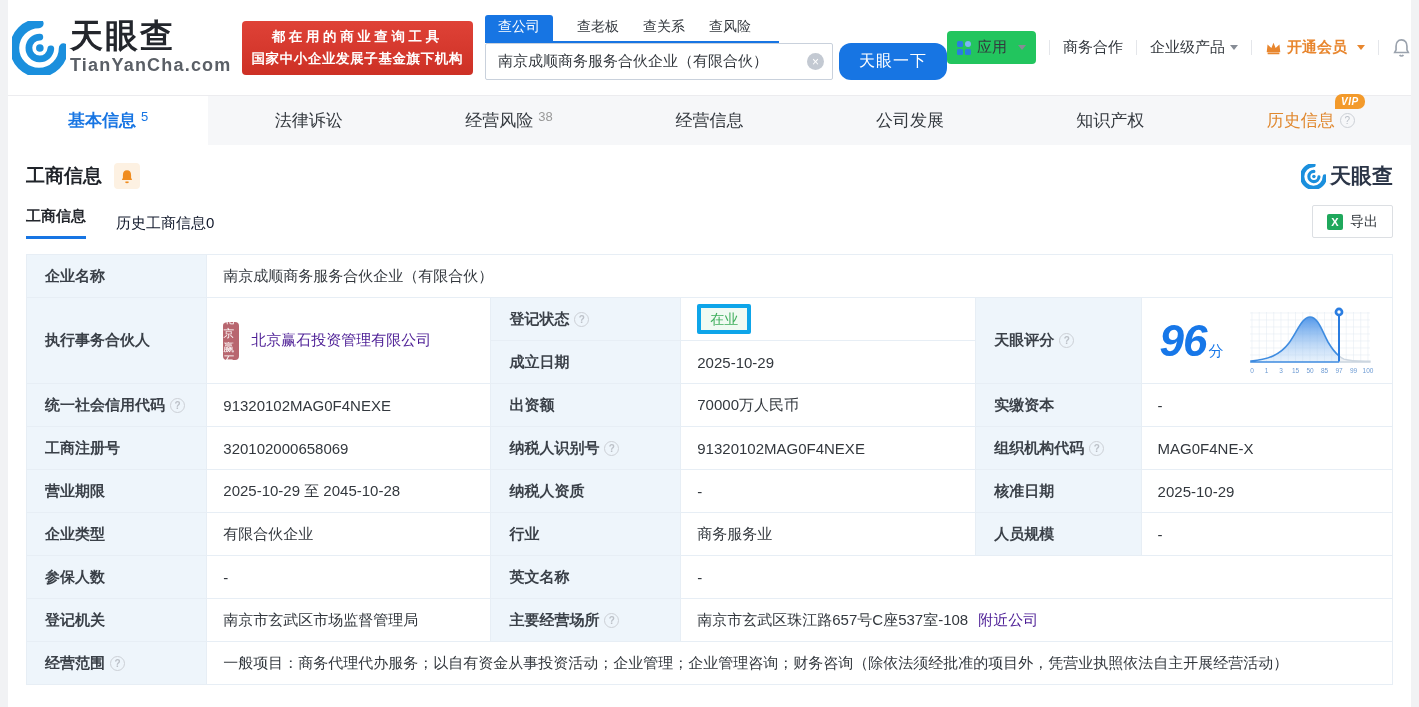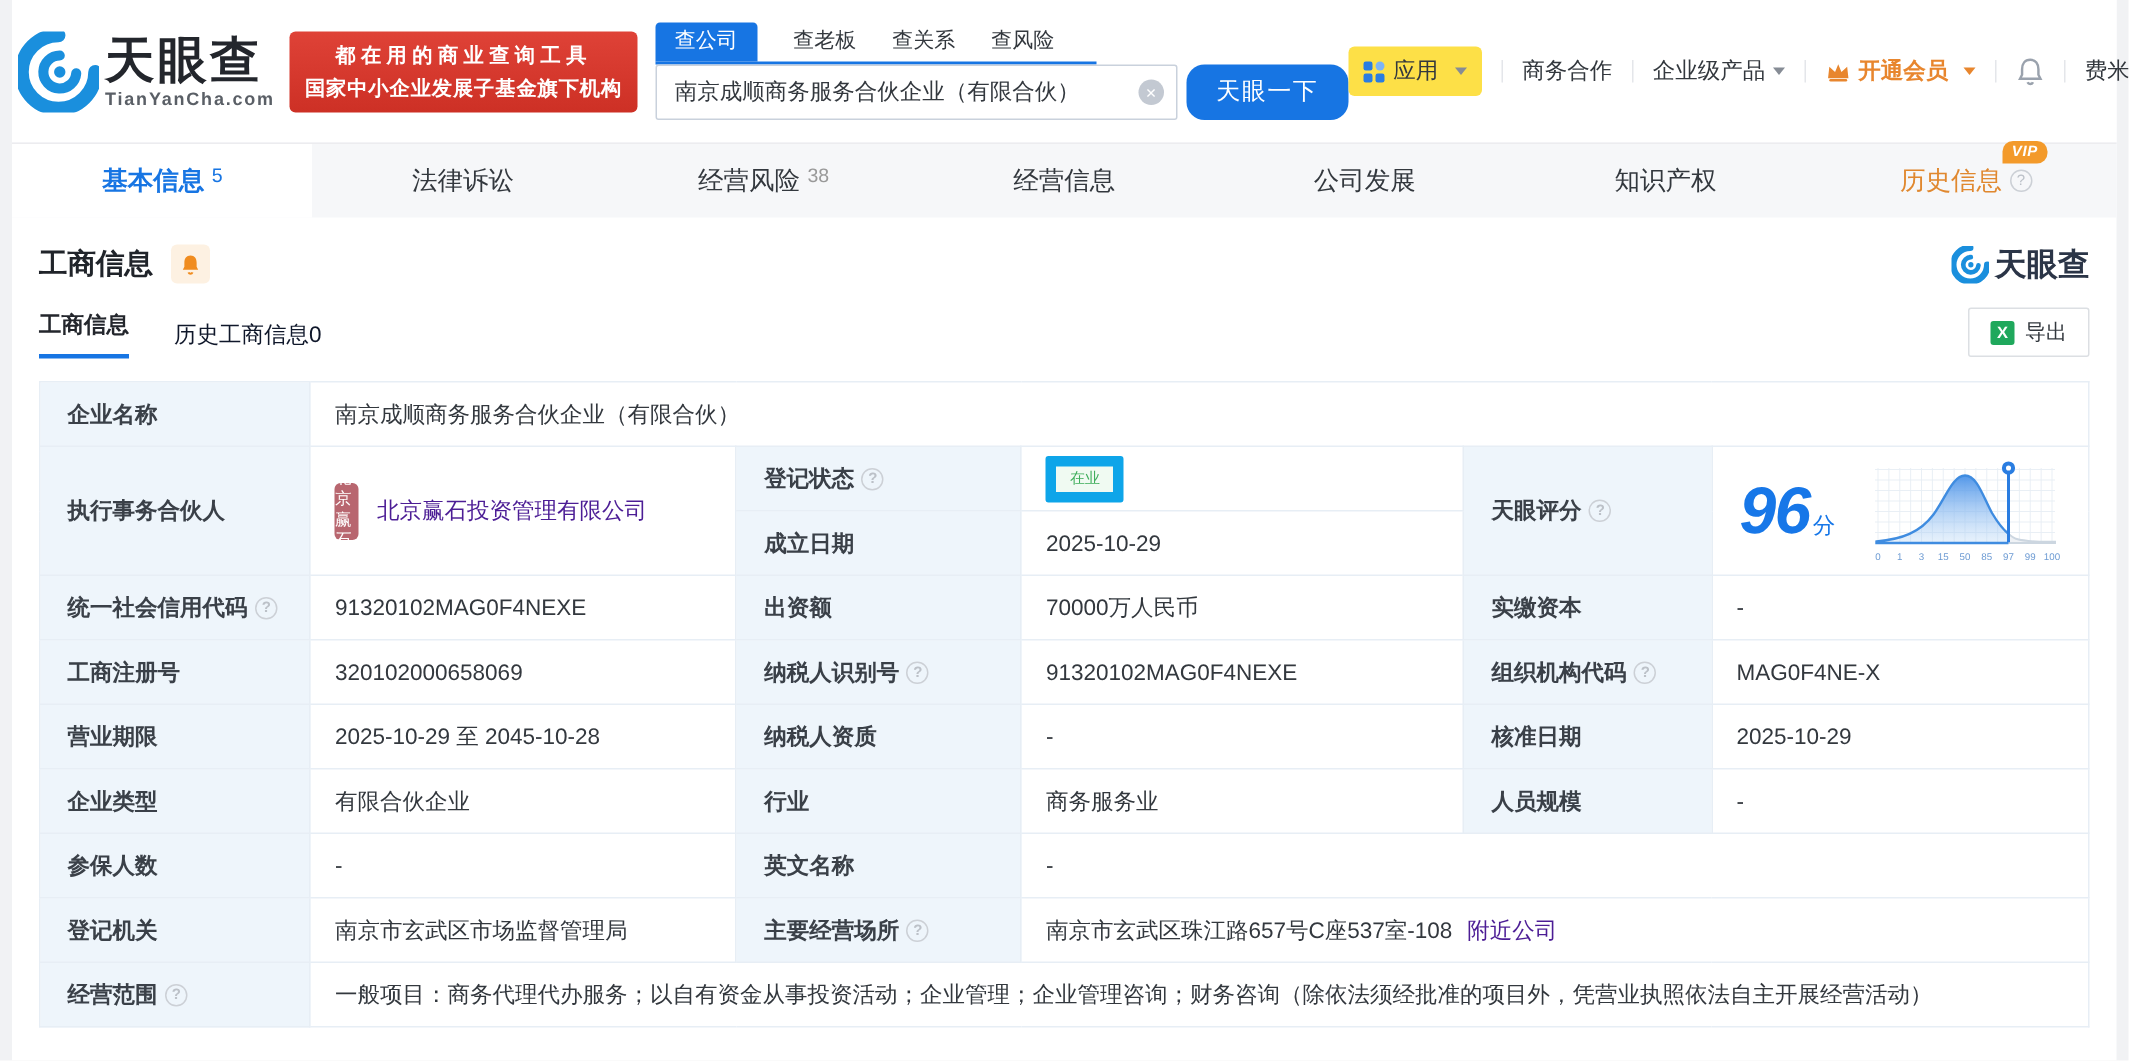--- a/index.html
+++ b/index.html
@@ -9,21 +9,21 @@
     background:#f1f2f4; padding:0 8px; color:#343a40;
   }
   .page { background:#fff; height:707px; }
 
   
   .topbar { height:95px; display:flex; align-items:center; padding:0 14px 0 4px; background:#fff; }
   .logo { display:flex; align-items:center; cursor:pointer; }
   .logo svg { width:54px; height:54px; }
   .logo-text { margin-left:4px; }
   .logo-title { font-size:33px; font-weight:bold; color:#23262c; letter-spacing:2px; line-height:1; }
-  .logo-domain { font-size:12px; font-weight:bold; color:#5a5f66; letter-spacing:1.2px; margin-top:3px; }
+  .logo-domain { font-size:18px; font-weight:bold; color:#5a5f66; letter-spacing:1.2px; margin-top:3px; }
   .slogan { margin-left:10px; background:linear-gradient(180deg,#df4237,#cd3025); color:#fff; border-radius:4px;
             padding:7px 10px; text-align:center; }
   .slogan-l1 { font-size:13.5px; font-weight:bold; letter-spacing:3.6px; white-space:nowrap; }
   .slogan-l2 { font-size:13.5px; font-weight:bold; letter-spacing:0.6px; margin-top:4px; white-space:nowrap; }
 
   .search { margin-left:12px; }
   .search-tabs { display:flex; align-items:flex-end; gap:24px; border-bottom:2px solid #1775e3; width:fit-content; padding-right:28px; }
   .stab { font-size:14px; color:#33383e; padding:3px 0 5px; cursor:pointer; white-space:nowrap;text-align:right; }
   .stab.active { background:#1775e3; color:#fff; padding:3px 13px 5px; border-radius:3px 3px 0 0; }
   .search-row { display:flex; align-items:center; margin-top:0; }
@@ -31,21 +31,21 @@
   .search-input-wrap input { width:348px; height:37px; border:1px solid #c9d1dc; border-radius:2px; padding:0 32px 0 12px;
       font-size:15px; color:#33383e; font-family:inherit; outline:none; }
   .clear { position:absolute; right:9px; top:10px; width:17px; height:17px; background:#c3c9d2; border-radius:50%;
       color:#fff; display:flex; align-items:center; justify-content:center; font-size:12px; cursor:pointer; }
   .clear::after { content:"×"; line-height:1; }
   .search-btn { margin-left:6px; width:108px; height:37px; background:#1775e3; color:#fff; border:none; border-radius:12px;
       font-size:16px; letter-spacing:1px; cursor:pointer; font-family:inherit; }
 
   .hnav { margin-left:auto; display:flex; align-items:center; font-size:15px; color:#33383e; white-space:nowrap; }
   .hdivider { width:1px; height:15px; background:#e4e6ea; margin:0 13px; }
-  .apps-chip { display:flex; align-items:center; gap:6px; background:#fde047; border-radius:4px; padding:7px 10px; cursor:pointer; }
+  .apps-chip { display:flex; align-items:center; gap:6px; background:#22c55e; border-radius:4px; padding:7px 10px; cursor:pointer; }
   .grid-icon { display:inline-grid; grid-template-columns:6px 6px; grid-template-rows:6px 6px; gap:2px; }
   .grid-icon i { background:#2a7de1; border-radius:1.5px; }
   .grid-icon i:nth-child(2) { background:#7db4f5; border-radius:50%; }
   .caret { display:inline-block; width:0; height:0; border-left:4px solid transparent; border-right:4px solid transparent;
       border-top:5px solid #868c95; margin-left:5px; vertical-align:middle; }
   .nav-item { cursor:pointer; display:flex; align-items:center; }
   .vip-nav { color:#e8862e; font-weight:bold; display:flex; align-items:center; gap:5px; cursor:pointer; }
   .vip-nav .caret { border-top-color:#e8862e; }
   .bell-btn { cursor:pointer; display:flex; align-items:center; }
 
@@ -84,22 +84,22 @@
       display:flex; align-items:center; justify-content:center; }
   .xls-icon::after { content:"X"; }
 
   
   table.info { width:100%; border-collapse:collapse; margin-top:14px; font-size:15px; table-layout:fixed; }
   table.info td { border:1px solid #e7eef5; height:43px; vertical-align:middle; }
   td.lbl { background:#eef5fb; padding:0 8px 0 18px; color:#3a4048;font-weight:bold; }
   td.val { padding:0 16px; color:#33383e; }
   .lbl-inner { display:flex; align-items:center; }
   .link { color:#4c1d95; text-decoration:none; cursor:pointer; }
-  .badge-open { display:inline-block; padding:2px 9px; color:#3fae5c; background:#f0faf2; border:7px solid #0ea5e9;
-      border-radius:2px; font-size:10px; line-height:1.3; }
+  .badge-open { display:inline-block; padding:2px 9px; color:#3fae5c; background:#f0faf2; border:4px solid #0ea5e9;
+      border-radius:2px; font-size:14px; line-height:1.3; }
   .partner { display:flex; align-items:center; }
   .avatar { width:16px; height:38px; background:#b8666f; border-radius:4px; color:#fff; font-size:11px; line-height:1.25;
       display:flex; flex-direction:column; align-items:center; justify-content:center; letter-spacing:1px; flex:0 0 auto; }
   .partner .link { margin-left:12px; font-size:15px; }
   .score-cell { padding:2px 6px 2px 10px; }
   .score-wrap { display:flex; align-items:center; justify-content:space-between; }
   .score-num { color:#1777e8; white-space:nowrap; margin-left:2px; }
   .score-num b { font-size:44px; font-weight:bold; font-style:italic; letter-spacing:-1px; }
   .score-num i { font-size:15px; font-style:normal; margin-left:2px; }
   .addr-wrap { display:flex; align-items:center; gap:10px; }

